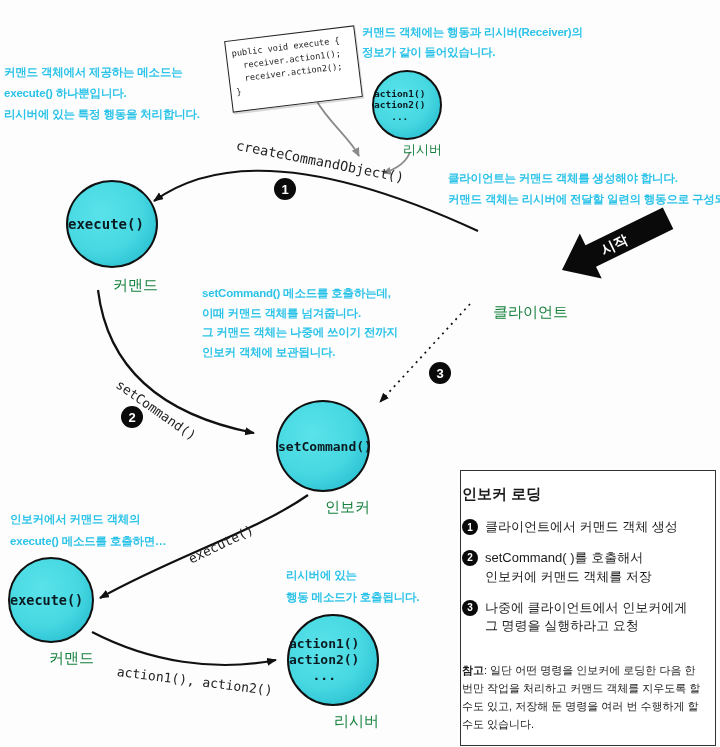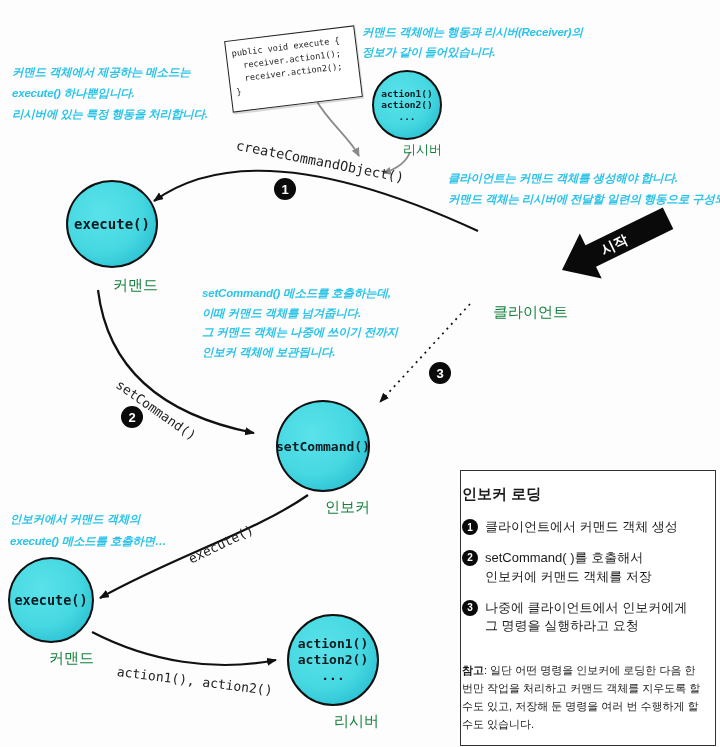--- a/index.html
+++ b/index.html
@@ -4,27 +4,27 @@
 <style>
   html,body{margin:0;padding:0;background:#ffffff;}
   #canvas{
     position:relative;width:720px;height:747px;background:#fdfdfd;overflow:hidden;
     font-family:"Liberation Sans","DejaVu Sans",sans-serif;
   }
   svg.layer{position:absolute;left:0;top:0;width:720px;height:747px;pointer-events:none;}
 
   
   .note{position:absolute;color:#2cc3e8;font-size:11.5px;font-weight:600;letter-spacing:-0.2px;}
-  .note span{display:block;white-space:nowrap;font-style:italic;}
+  .note span{display:block;white-space:nowrap;}
 
   
   .node{
     position:absolute;border-radius:50%;border:2.5px solid #101010;box-sizing:border-box;
     background:radial-gradient(circle at 38% 36%, #5ae2ea 0%, #46d8e1 52%, #27bdd1 86%, #3fd3dd 100%);
-    display:flex;align-items:center;justify-content:center;text-align:center;
+    display:flex;align-items:center;justify-content:flex-start;text-align:center;
   }
   .node .method{
     font-family:"DejaVu Sans Mono","Liberation Mono",monospace;
     font-weight:bold;color:#0a1a20;
   }
   .node .method span{display:block;white-space:nowrap;}
   .node-label{position:absolute;font-weight:normal;color:#15803d;font-size:15px;text-align:right;}
 
   
   #code-box{
@@ -88,21 +88,21 @@
     <path d="M 470 304 L 380 402" fill="none" stroke="#111" stroke-width="1.7" stroke-dasharray="2 4.5" marker-end="url(#ahB)"></path>
     <path d="M 316 100 C 330 124 350 138 359 156" fill="none" stroke="#8a8a8a" stroke-width="1.8" marker-end="url(#ahG)"></path>
     <path d="M 410 152 C 406 163 397 169 383 173" fill="none" stroke="#8a8a8a" stroke-width="1.8" marker-end="url(#ahG)"></path>
 
     <g transform="translate(562 270) rotate(-26)">
       <polygon points="0,0 32,-25 32,-12 118,-12 118,12 32,12 32,25" fill="#0a0a0a"></polygon>
       <text class="start-text" x="44" y="5">시작</text>
     </g>
   </svg>
 
-  <div class="note" style="left:12px;top:62px;line-height:21px;">
+  <div class="note" style="left:4px;top:62px;line-height:21px;">
     <span>커맨드 객체에서 제공하는 메소드는</span>
     <span>execute() 하나뿐입니다.</span>
     <span>리시버에 있는 특정 행동을 처리합니다.</span>
   </div>
 
   <div class="note" style="left:362px;top:22px;line-height:20px;">
     <span>커맨드 객체에는 행동과 리시버(Receiver)의</span>
     <span>정보가 같이 들어있습니다.</span>
   </div>
 
@@ -116,20 +116,24 @@
     <span>이때 커맨드 객체를 넘겨줍니다.</span>
     <span>그 커맨드 객체는 나중에 쓰이기 전까지</span>
     <span>인보커 객체에 보관됩니다.</span>
   </div>
 
   <div class="note" style="left:10px;top:508px;line-height:22px;">
     <span>인보커에서 커맨드 객체의</span>
     <span>execute() 메소드를 호출하면…</span>
   </div>
 
+  <div class="note" style="left:286px;top:564px;line-height:22px;">
+    <span>리시버에 있는</span>
+    <span>행동 메소드가 호출됩니다.</span>
+  </div>
 
   <div id="code-box">
     <span>public void execute {</span>
     <span>receiver.action1();</span>
     <span>receiver.action2();</span>
     <span>}</span>
   </div>
 
   <div class="node" style="left:372px;top:70px;width:70px;height:70px;">
     <div class="method" style="font-size:9.5px;line-height:11.5px;">

